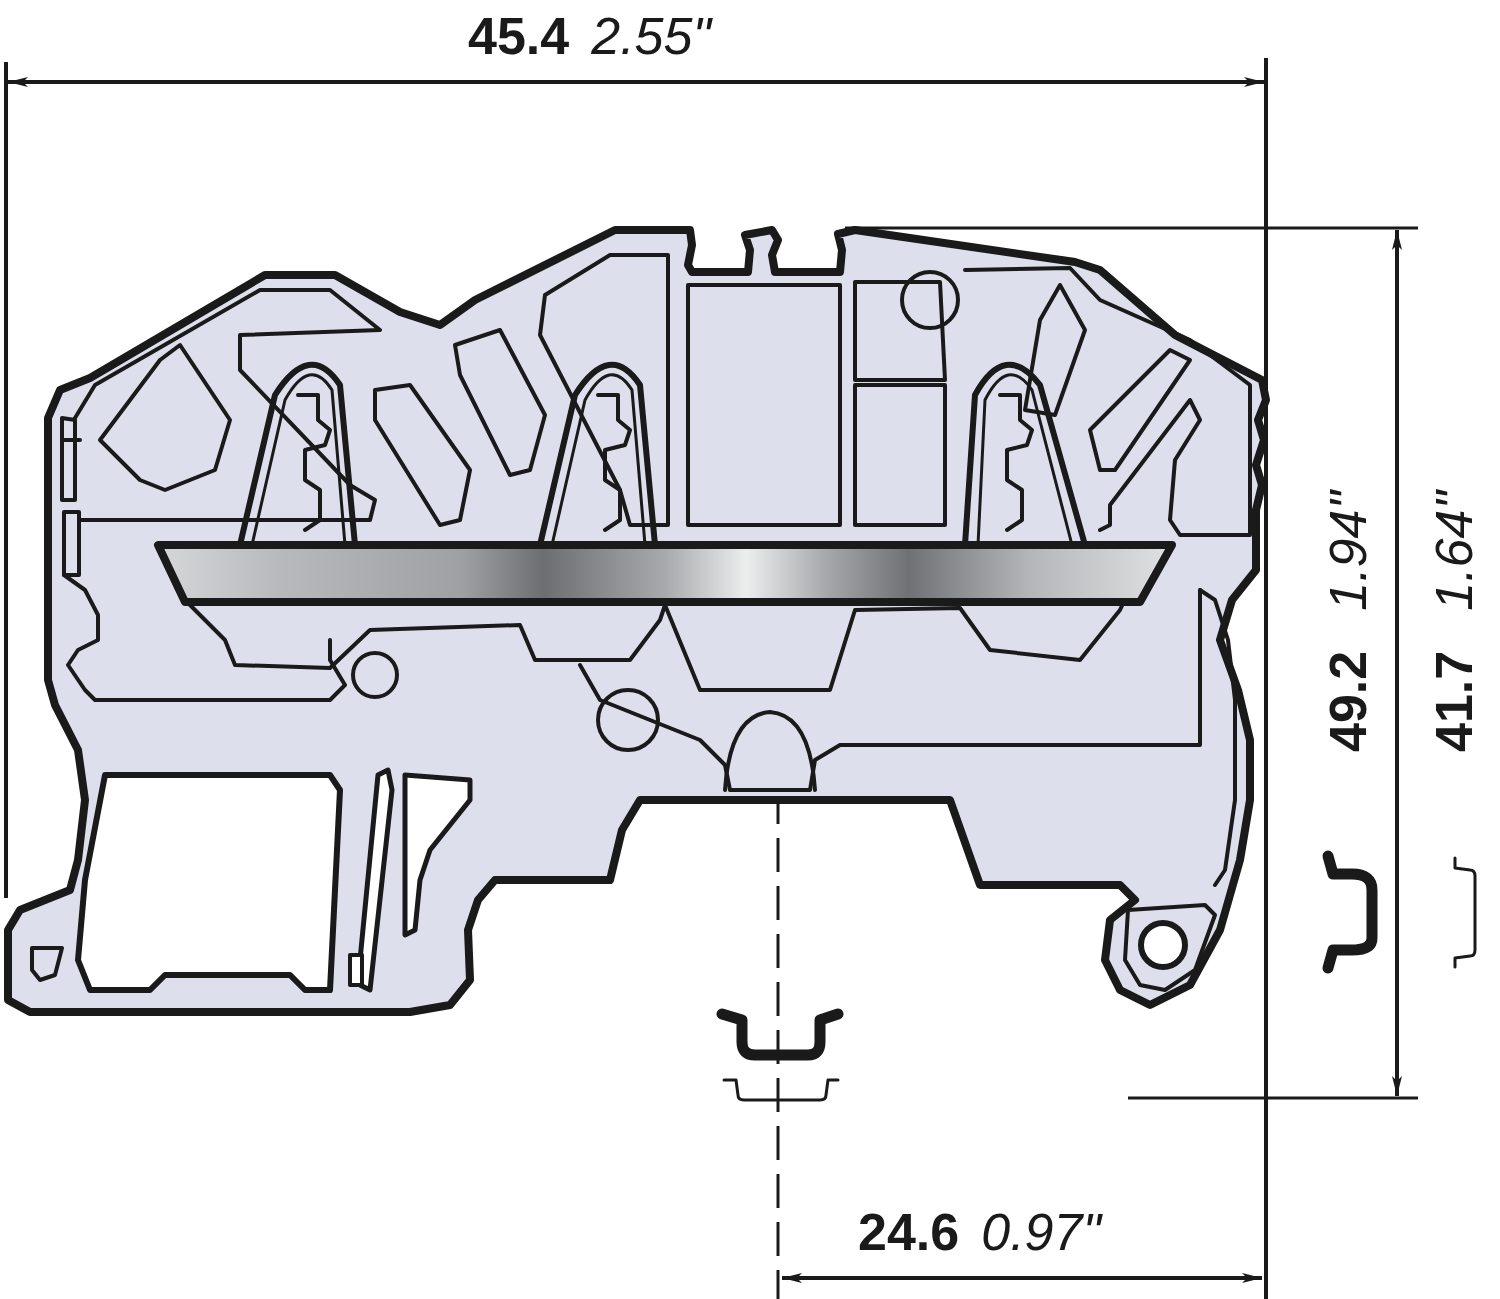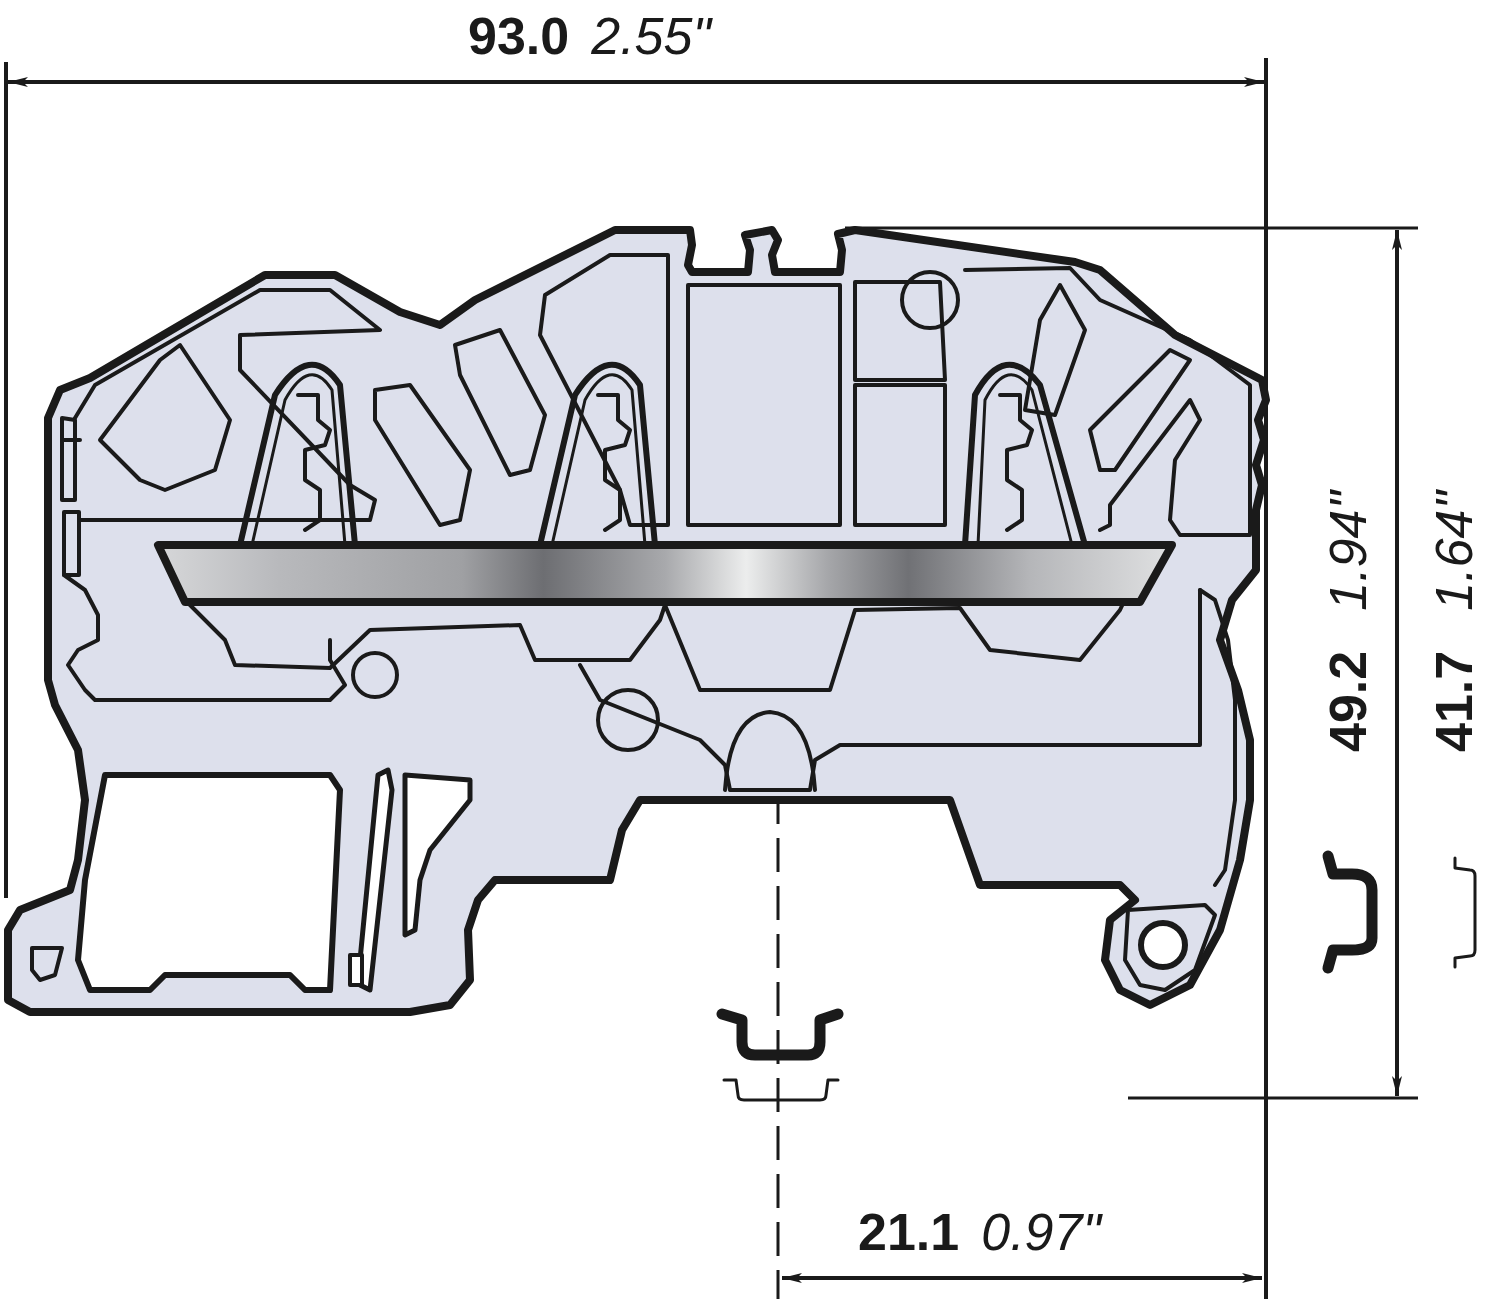--- a/index.html
+++ b/index.html
@@ -114,26 +114,26 @@
     <path stroke-width="11" d="M722,1014 L742,1020 L742,1042 Q742,1055 755,1055 L808,1055 Q820,1055 820,1042 L820,1020 L838,1014"></path>
     <path stroke-width="3" d="M724,1080 L736,1080 L738,1095 Q738,1100 744,1100 L820,1100 Q826,1100 826,1095 L828,1080 L838,1080"></path>
   </g>
   <g fill="none" stroke="#1a1a1a" stroke-linecap="round" stroke-linejoin="round">
     <path stroke-width="11" d="M1328,856 L1333,874 L1352,874 Q1372,874 1372,890 L1372,938 Q1372,950 1352,950 L1333,950 L1328,968"></path>
     <path stroke-width="3" d="M1455,858 L1455,868 L1470,870 Q1475,870 1475,876 L1475,950 Q1475,956 1470,956 L1455,958 L1455,967"></path>
   </g>
 </svg>
 
 <div class="dim-label" style="left:468px; top:10px;">
-  <span class="metric">93.0</span><span class="imperial">2.55"</span>
+  <span class="metric">45.4</span><span class="imperial">2.55"</span>
 </div>
 
 <div class="dim-label vert" style="left:1322px; top:752px;">
   <span class="metric">49.2</span><span class="imperial" style="margin-left:40px;">1.94"</span>
 </div>
 
 <div class="dim-label vert" style="left:1428px; top:752px;">
   <span class="metric">41.7</span><span class="imperial" style="margin-left:40px;">1.64"</span>
 </div>
 
 <div class="dim-label" style="left:858px; top:1206px;">
-  <span class="metric">21.1</span><span class="imperial">0.97"</span>
+  <span class="metric">24.6</span><span class="imperial">0.97"</span>
 </div>
 
 </body></html>

